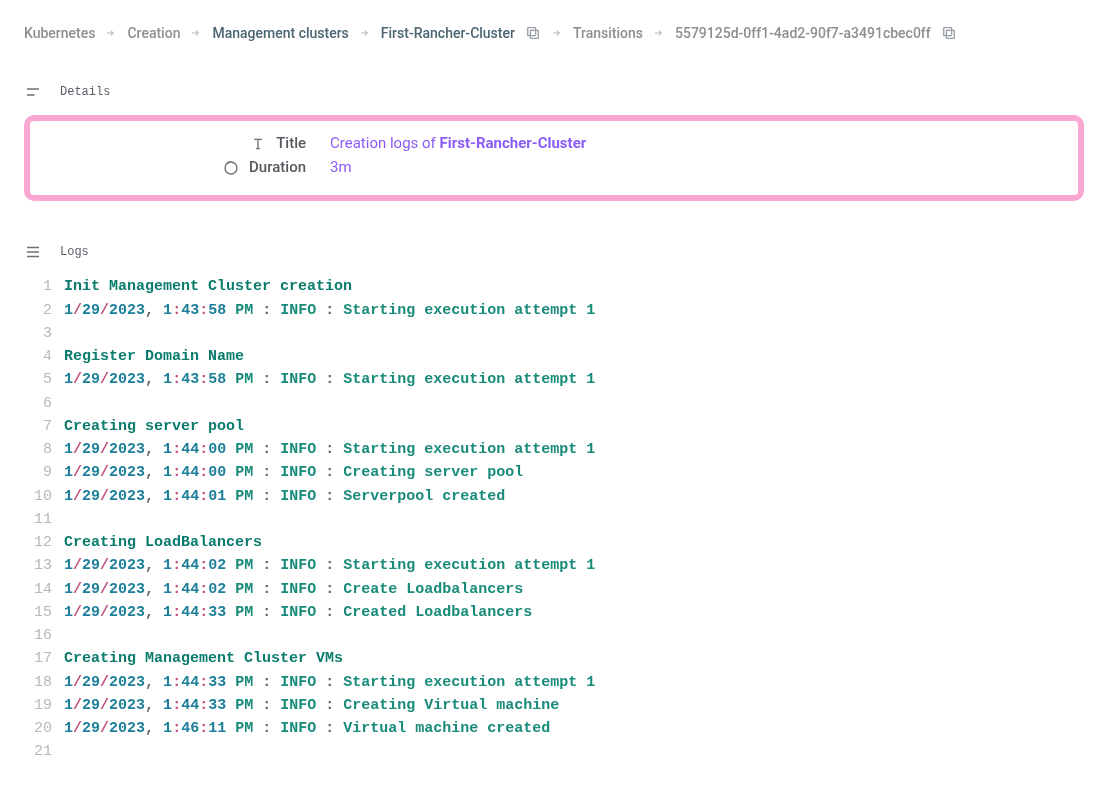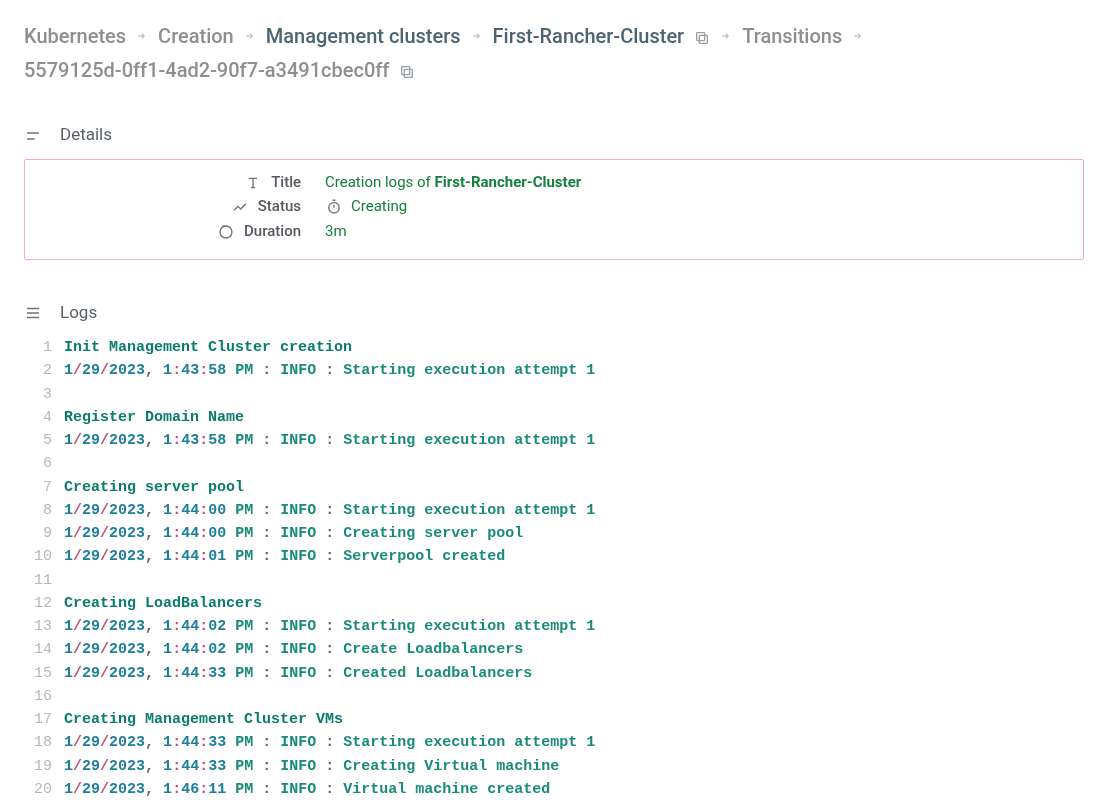--- a/index.html
+++ b/index.html
@@ -10,68 +10,69 @@
     color: #394049;
     background: #fff;
     padding: 24px;
   }
   
   .breadcrumb {
     display: flex;
     flex-wrap: wrap;
     align-items: center;
     gap: 10px;
-    font-size: 20px;
+    font-size: 14px;
     color: #8e8e8e;
     font-weight: 500;
   }
   .breadcrumb .crumb {
     display: inline-flex;
     align-items: center;
     gap: 10px;
   }
   .breadcrumb .crumb.link { color: #4b6472; cursor: pointer; }
   .breadcrumb .sep { color: #b8b8b8; }
   .breadcrumb .sep svg { display:block; }
   .copy-icon { color:#9aa0a6; cursor:pointer; }
   
   .section-header {
     display: flex;
     align-items: center;
     gap: 18px;
     margin-top: 42px;
-    font-size: 17px;
+    font-size: 12px;
     color: #595f67;
+    font-family: Liberation Mono, monospace;
   }
   .section-header .icon { color:#6d7278; }
   
   .details-card {
     margin-top: 14px;
-    border: 1px solid #f9a8d4;
-    border-radius: 2px;
+    border: 6px solid #f9a8d4;
+    border-radius: 10px;
     padding: 10px 0 16px 0;
   }
   .details-row {
     display: flex;
     align-items: center;
     padding: 3px 0;
   }
   .details-label {
     width: 300px;
     display: flex;
     align-items: center;
     justify-content: flex-end;
     gap: 10px;
     color: #55595f;
     font-weight: 500;
     padding-right: 24px;
   }
   .details-label .icon { color:#6b6f76; }
   .details-value {
-    color: #15803d;
+    color: #8b5cf6;
     display: flex;
     align-items: center;
     gap: 8px;
   }
   .details-value.bold-part b { font-weight: 700; }
   
   .logs-container {
     margin-top: 14px;
     overflow: hidden;
     font-family: "SFMono-Regular", Consolas, "Liberation Mono", Menlo, monospace;
@@ -164,40 +165,20 @@
     <div class="details-label">
       <span class="icon">
         <svg width="16" height="16" viewBox="0 0 24 24" fill="none" stroke="currentColor" stroke-width="2">
           <path d="M6 5h12 M12 5v14 M9 19h6"></path>
         </svg>
       </span>
       <span>Title</span>
     </div>
     <div class="details-value bold-part">
       <span><span>Creation logs of </span><b>First-Rancher-Cluster</b></span>
-    </div>
-  </div>
-  <div class="details-row">
-    <div class="details-label">
-      <span class="icon">
-        <svg width="16" height="16" viewBox="0 0 24 24" fill="none" stroke="currentColor" stroke-width="2">
-          <polyline points="3 17 9 11 13 15 21 7"></polyline>
-        </svg>
-      </span>
-      <span>Status</span>
-    </div>
-    <div class="details-value">
-      <span style="color:#7c8086">
-        <svg width="18" height="18" viewBox="0 0 24 24" fill="none" stroke="currentColor" stroke-width="2">
-          <path d="M10 3h4"></path>
-          <circle cx="12" cy="13" r="7"></circle>
-          <path d="M12 9v4"></path>
-        </svg>
-      </span>
-      <span>Creating</span>
     </div>
   </div>
   <div class="details-row">
     <div class="details-label">
       <span class="icon">
         <svg width="16" height="16" viewBox="0 0 24 24" fill="none" stroke="currentColor" stroke-width="2">
           <circle cx="12" cy="12" r="9"></circle>
           <path d="M4 4 A12 12 0 0 1 12 2" fill="currentColor" stroke="none"></path>
         </svg>
       </span>

